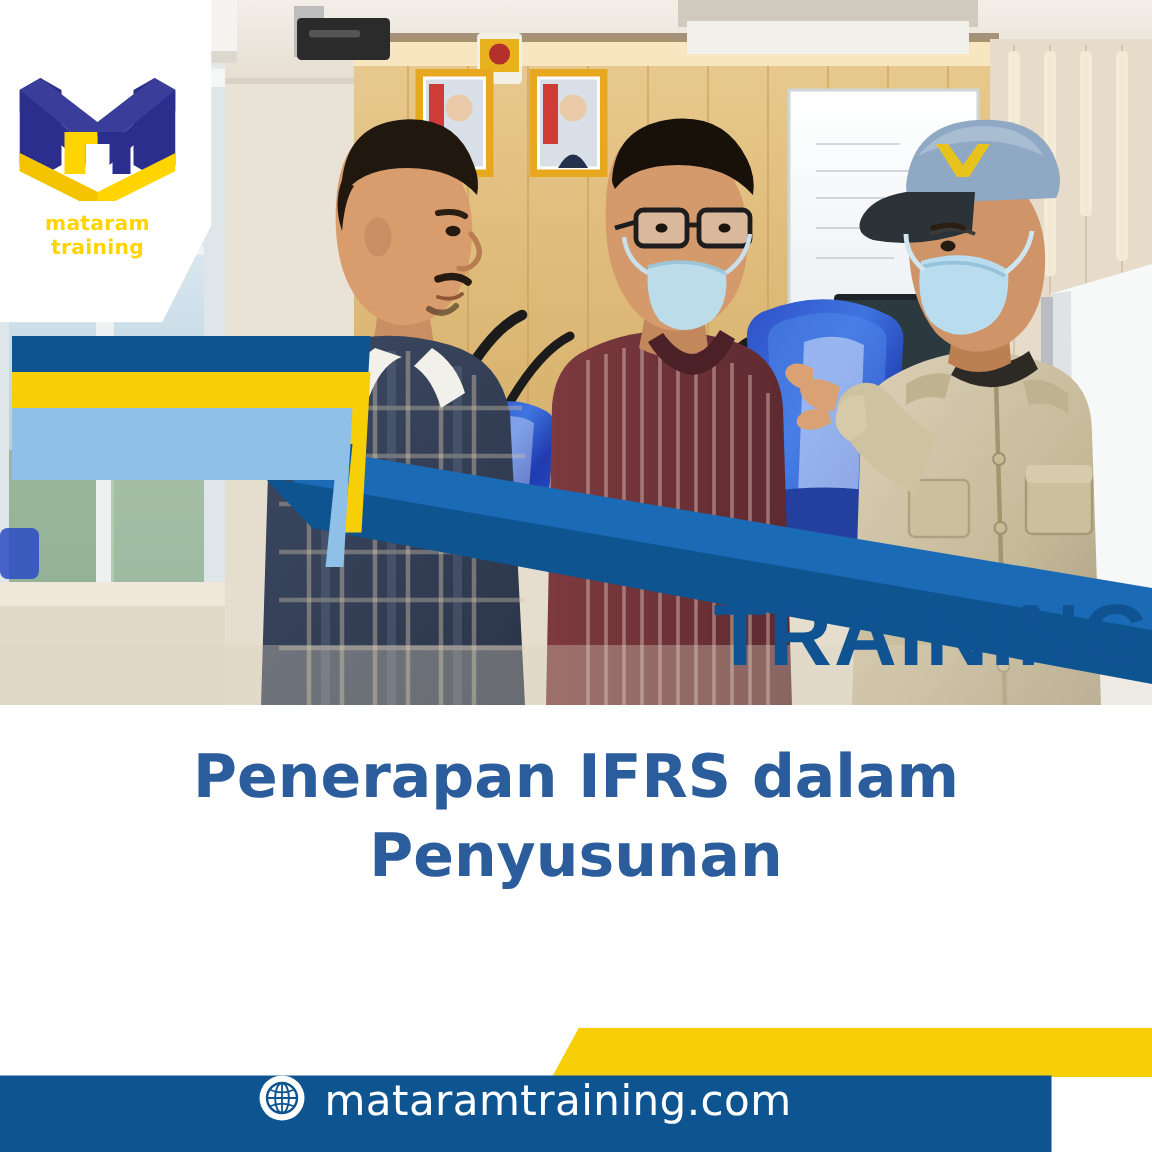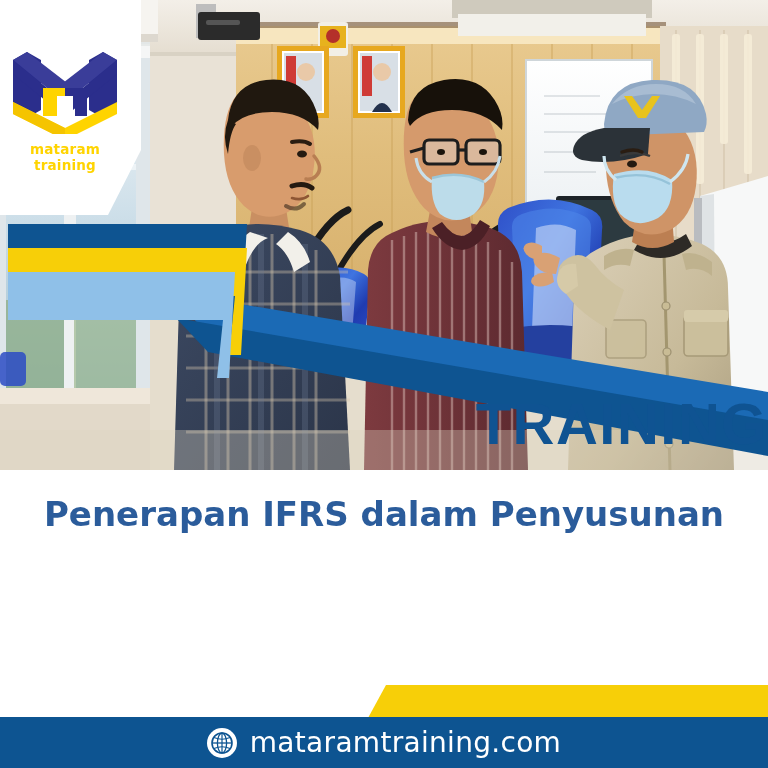--- a/index.html
+++ b/index.html
@@ -86,21 +86,21 @@
     line-height: 1;
     font-family: "Liberation Sans", sans-serif;
   }
   .subtitle {
     position: absolute;
     left: 22px;
     top: 492px;
     width: 724px;
     text-align: center;
     color: #2B5C9B;
-    font-size: 34px;
+    font-size: 40px;
     font-weight: 700;
     line-height: 1.32;
     font-family: "DejaVu Sans", sans-serif;
   }
   .subtitle .ln { display: block; }
 
   
   .yellow-bar {
     position: absolute;
     left: 368px;
@@ -109,25 +109,24 @@
     height: 33px;
     background: #F7CF08;
     clip-path: polygon(18px 0, 400px 0, 400px 33px, 0 33px);
   }
 
   
   .footer {
     position: absolute;
     left: 0;
     top: 717px;
-    width: 768px;
+    width: 701px;
     height: 51px;
     background: #0D5491;
     display: flex;
-    align-items: center;
     justify-content: center;
     gap: 13px;
   }
   .globe {
     width: 30px;
     height: 30px;
     flex: 0 0 30px;
     border-radius: 50%;
     background: #ffffff;
     display: flex;

